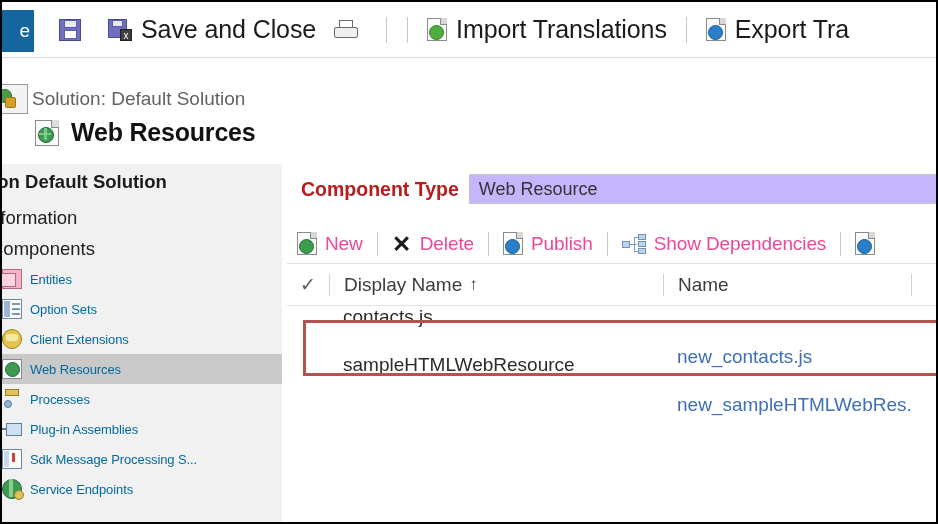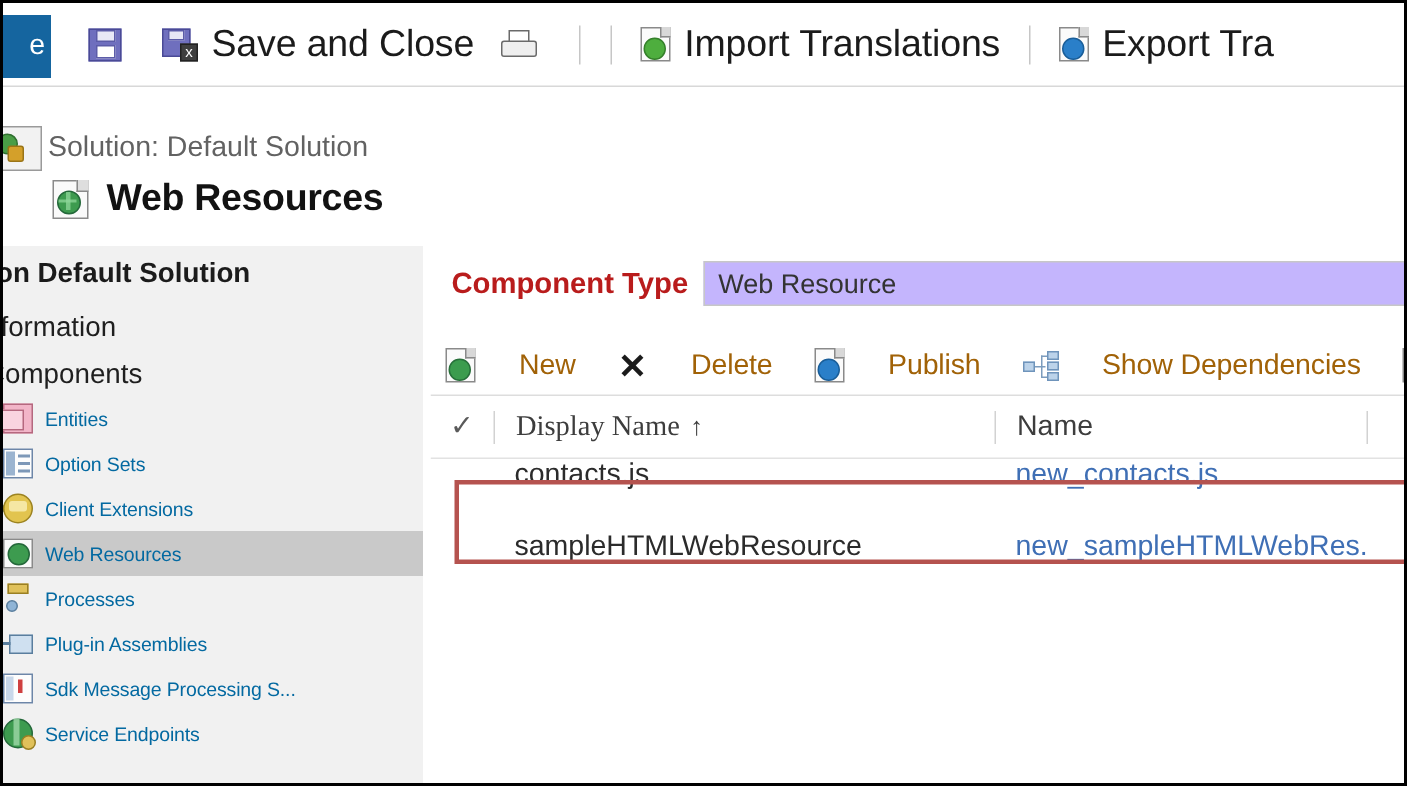--- a/index.html
+++ b/index.html
@@ -299,21 +299,21 @@
     overflow: hidden;
   }
   .cmd-item {
     display: flex;
     align-items: center;
     gap: 8px;
     padding: 0 10px;
     height: 30px;
     cursor: default;
   }
-  .cmd-item .lbl { font-size: 19px; color: #a16207; letter-spacing:-0.1px;margin-left:21px;}
+  .cmd-item .lbl { font-size: 19px; color: #ec4899; letter-spacing:-0.1px;}
   .cmd-sep { width:1px; height:24px; background:#c9c9c9; margin:0 4px; }
 
   
   .grid {
     position: absolute;
     left: 0; top: 206px;
     width: 651px;
   }
   .grid-head {
     display: flex;
@@ -326,40 +326,40 @@
   .gh-vsep { width:1px; height:22px; background:#d2d2d2; }
   .gh-col {
     font-size: 19px;
     color: #3d3d3d;
     padding-left: 14px;
     white-space: nowrap;
     display: flex;
     align-items: center;
     gap: 7px;
   }
-  .gh-col.c1 { width: 333px; box-sizing:border-box;font-family:Liberation Serif, serif;}
+  .gh-col.c1 { width: 333px; box-sizing:border-box;}
   .gh-col.c2 { width: 247px; box-sizing:border-box;}
   .sort-arrow { font-size: 17px; color:#3d3d3d; }
 
   .grid-row {
     display: flex;
     align-items: flex-start;
     height: 48px;
     box-sizing: border-box;
   }
   .gr-check { width: 42px; }
   .gr-cell {
     font-size: 19px;
     color: #2b2b2b;
     padding-left: 14px;
     white-space: nowrap;
     overflow: hidden;
   }
   .gr-cell.c1 { width: 334px; box-sizing:border-box;}
-  .gr-cell.c2 { width: 248px; box-sizing:border-box;}
+  .gr-cell.c2 { width: 248px; box-sizing:border-box;margin-top:40px;}
   .gr-cell.link { color: #3f6fb5; }
 
   .row-highlight {
     position: absolute;
     left: 16px; top: 56px;
     width: 652px;
     height: 56px;
     border: 3px solid #b5534f;
     box-sizing: border-box;
     pointer-events: none;

